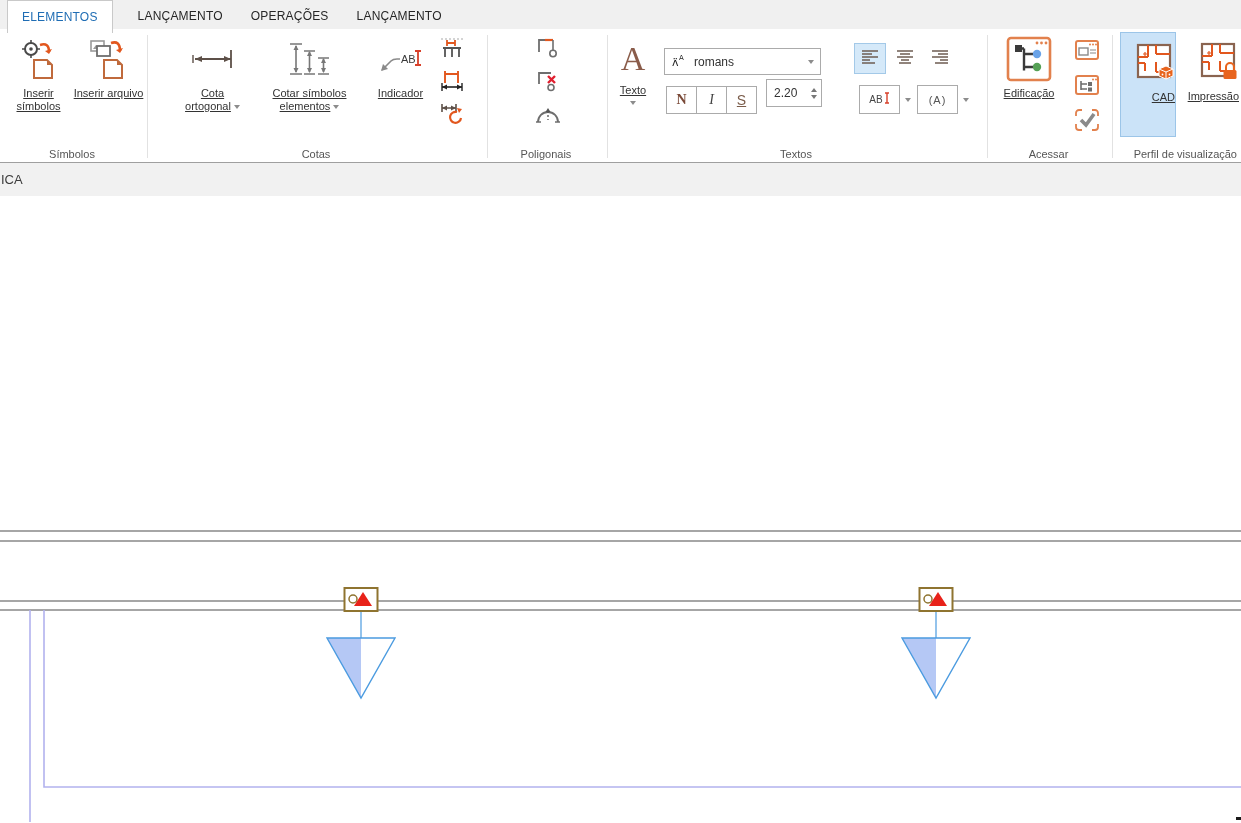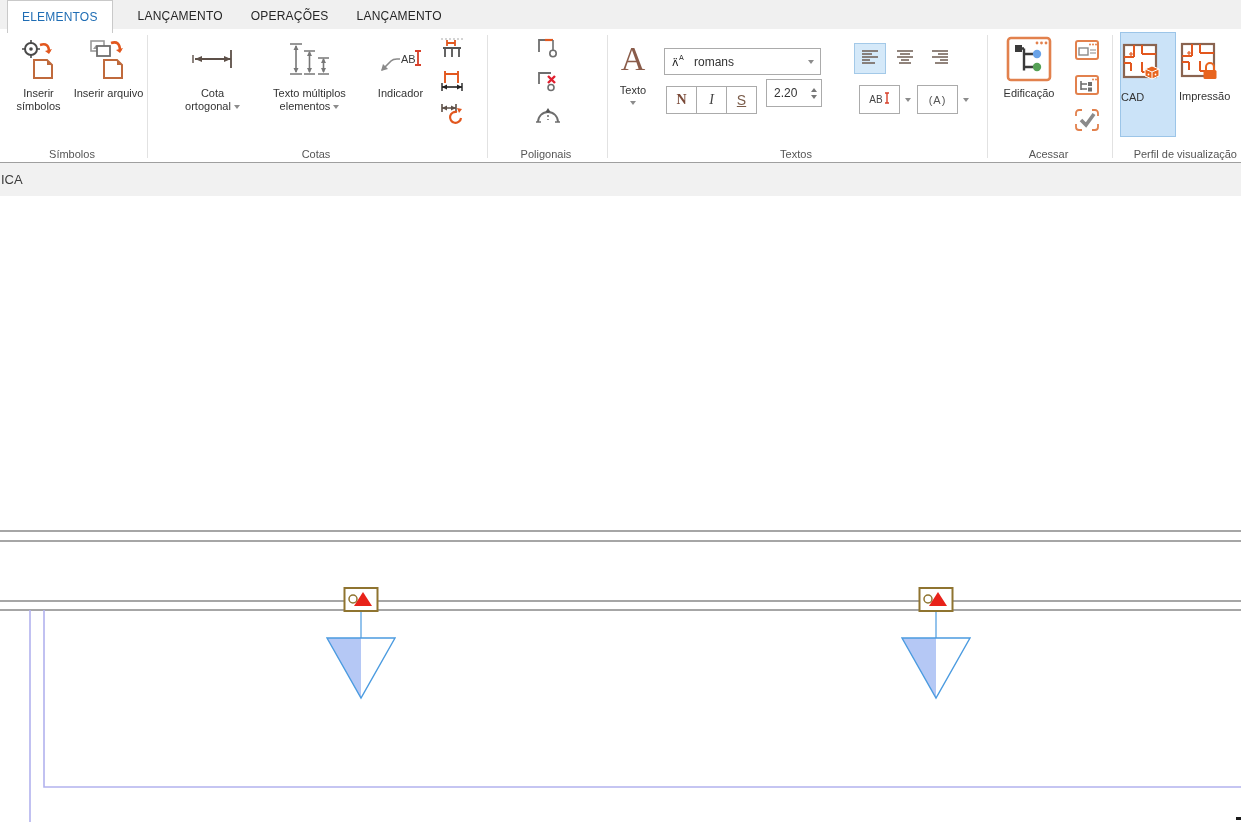--- a/index.html
+++ b/index.html
@@ -17,21 +17,21 @@
 
   
   .ribbon { position:absolute; top:29px; left:0; width:100%; height:134px; background:#fff; border-bottom:1px solid #9f9f9f; z-index:5; }
   .group { position:absolute; top:0; height:133px; }
   .group:not(.last)::after { content:""; position:absolute; right:0; top:6px; bottom:4px; width:1px; background:#e2e2e2; }
   .group-label { position:absolute; bottom:2px; left:0; right:4px; text-align:center; font-size:11px; color:#555; white-space:nowrap; overflow:hidden; }
   .group-content { position:absolute; top:0; left:0; right:1px; bottom:19px; display:flex; justify-content:center; }
 
   .bigbtn { display:flex; flex-direction:column; align-items:center; padding-top:9px; cursor:default; }
   .bigbtn .iconbox { height:46px; display:flex; align-items:center; justify-content:center; }
-  .biglbl { font-size:11px; color:#333; text-align:center; line-height:13px; margin-top:3px; }
+  .biglbl { font-size:11px; color:#333; text-align:center; line-height:13px; margin-top:3px;text-decoration:underline; }
   .caret { display:inline-block; width:0; height:0; border-left:3.5px solid transparent; border-right:3.5px solid transparent; border-top:4px solid #8c8c8c; vertical-align:middle; margin-left:3px; }
   .caret-below { width:0; height:0; border-left:3.5px solid transparent; border-right:3.5px solid transparent; border-top:4px solid #8c8c8c; margin:4px auto 0; }
 
   .smallcol { display:flex; flex-direction:column; gap:5px; padding-top:7px; }
   .smallbtn { width:28px; height:28px; display:flex; align-items:center; justify-content:center; }
 
   
   .abs { position:absolute; }
   .combo { border:1px solid #ababab; background:#fff; display:flex; align-items:center; padding:0 6px; font-size:12px; color:#333; }
   .combo .flex1 { flex:1; margin-left:7px; }
@@ -43,21 +43,21 @@
   .spin .arrows { width:15px; height:100%; display:flex; flex-direction:column; align-items:center; justify-content:center; gap:3px; }
   .tri-up { width:0;height:0;border-left:3.5px solid transparent;border-right:3.5px solid transparent;border-bottom:4px solid #777; }
   .tri-dn { width:0;height:0;border-left:3.5px solid transparent;border-right:3.5px solid transparent;border-top:4px solid #777; }
   .alignbtn { width:32px; height:31px; border:1px solid transparent; display:flex; align-items:center; justify-content:center; }
   .alignbtn.sel { background:#d5e9f9; border-color:#a3c9e8; }
   .splitbtn { display:flex; align-items:center; }
   .splitmain { width:41px; height:29px; border:1px solid #ababab; background:#fff; display:flex; align-items:center; justify-content:center; }
   .splitcaret { width:15px; display:flex; justify-content:center; }
 
   .selbtn { background:#cbe3f8; border:1px solid #9cc5e8; }
-  .profilebtn { position:absolute; top:3px; height:105px; display:flex; flex-direction:column; align-items:flex-start; padding-top:7px; border-radius:0; }
+  .profilebtn { position:absolute; top:3px; height:105px; display:flex; flex-direction:column; align-items:flex-end; padding-top:7px; border-radius:0; }
   .profilebtn .iconbox { height:48px; display:flex; align-items:center; }
 
   
   .statusbar { position:absolute; top:163px; left:0; width:100%; height:33px; background:#f1f1f1; z-index:4; display:flex; align-items:center; }
   .statusbar .txt { font-size:13px; color:#3c3c3c; margin-left:1px; }
 </style>
 </head>
 <body>
 
 <div id="drawing-wrap">
@@ -167,21 +167,21 @@
               <path d="M8 4 l-2.5 5 h5 z M8 32 l-2.5 -5 h5 z" stroke="none"></path>
               <path d="M16 10 h11 M16 33 h11" fill="none"></path>
               <path d="M21.5 11 v20" fill="none"></path>
               <path d="M21.5 10 l-2.5 5 h5 z M21.5 32 l-2.5 -5 h5 z" stroke="none"></path>
               <path d="M30 17 h11 M30 33 h11" fill="none"></path>
               <path d="M35.5 18 v13" fill="none"></path>
               <path d="M35.5 17 l-2.5 5 h5 z M35.5 32 l-2.5 -5 h5 z" stroke="none"></path>
             </g>
           </svg></span>
         </div>
-        <div class="biglbl" style="width:100px"><span>Texto múltiplos elementos</span><span class="caret"></span></div>
+        <div class="biglbl" style="width:100px"><span>Cotar símbolos elementos</span><span class="caret"></span></div>
       </div>
       <div class="bigbtn" style="width:74px">
         <div class="iconbox">
             <span>
           <svg width="46" height="30" viewBox="0 0 46 30">
             <path d="M4 26 l9 -9 q2 -2 6 -2 h3" fill="none" stroke="#8a8a8a" stroke-width="1.6"></path>
             <path d="M3 27 l7 -2 l-5 -5 z" fill="#8a8a8a"></path>
             <text x="23" y="19" font-family="Liberation Sans, sans-serif" font-size="11" fill="#3a3a3a">AB</text>
             <path d="M40 7 v14 M37 7 h6 M37 21 h6" stroke="#d8402a" stroke-width="1.8" fill="none"></path>
           </svg></span>

